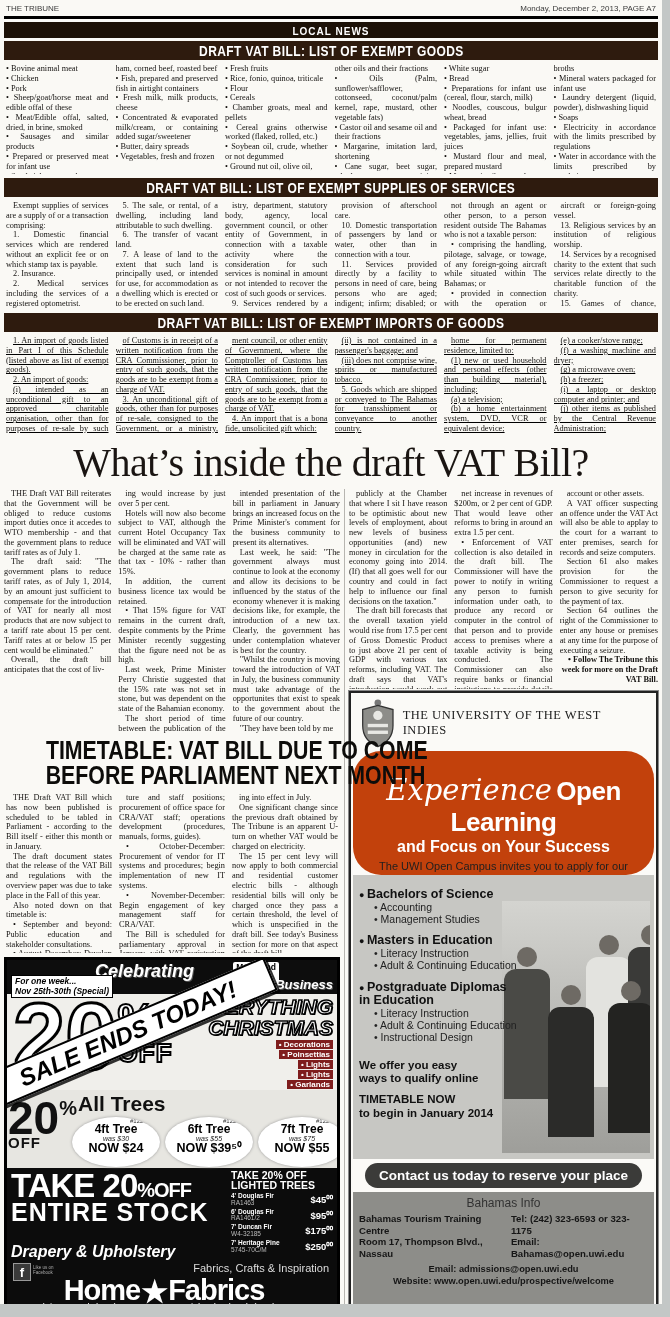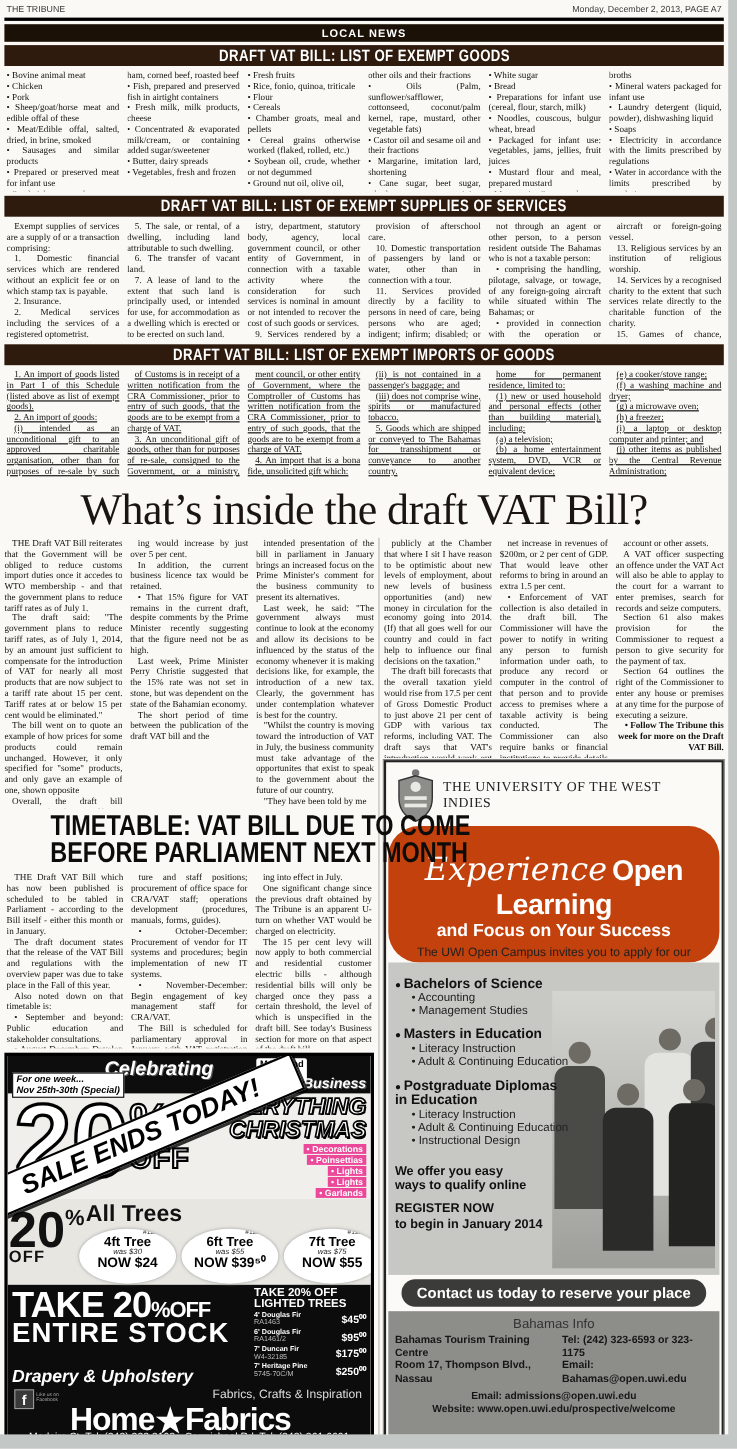--- a/index.html
+++ b/index.html
@@ -45,21 +45,21 @@
   .hf-banner{position:absolute;top:56px;left:-34px;width:310px;transform:rotate(-23deg);background:#fff;border:2px solid #000;color:#000;font-style:italic;font-weight:900;font-size:24px;text-align:center;padding:2px 8px;z-index:6;box-shadow:2px 3px 0 rgba(0,0,0,.8);white-space:nowrap;}
   .hf-mid{height:96px;background:#f0efeb;display:flex;overflow:hidden;}
   .hf-20{flex:0 0 168px;display:flex;padding-left:6px;}
   .n20{font-weight:900;font-size:94px;line-height:.92;color:#fff;-webkit-text-stroke:3px #000;text-shadow:0 0 2px #000;}
   .po{display:flex;flex-direction:column;margin-top:6px;}
   .pc{font-weight:900;font-size:42px;line-height:.9;color:#fff;-webkit-text-stroke:2px #000;}
   .of{font-weight:900;font-size:26px;color:#fff;-webkit-text-stroke:2px #000;letter-spacing:1px;}
   .hf-xmas{flex:1;padding:2px 4px 0 0;text-align:right;}
   .hf-x1,.hf-x2{font-style:italic;font-weight:900;font-size:21px;line-height:1;color:#fff;-webkit-text-stroke:1.5px #000;text-shadow:1px 1px 0 #000;}
   .hf-xmas-items{margin-top:2px;}
-  .xitem{display:block;width:fit-content;margin:1px 0 1px auto;background:#ec4899;color:#fff;font-weight:700;font-size:8px;padding:0 3px;font-family:"Liberation Sans",sans-serif;}
+  .xitem{display:block;width:fit-content;margin:1px 0 1px auto;background:#7f1d1d;color:#fff;font-weight:700;font-size:8px;padding:0 3px;font-family:"Liberation Sans",sans-serif;}
   .hf-trees{height:78px;background:#e7e6e1;display:flex;padding:2px 1px;}
   .t20{width:64px;color:#111;line-height:.8;padding-top:8px;}
   .t20 .a{font-weight:900;font-size:46px;}
   .t20 .b{font-weight:900;font-size:20px;vertical-align:top;}
   .t20 .c{display:block;font-weight:900;font-size:15px;letter-spacing:1px;}
   .t20wrap{flex:1;}
   .alltrees{font-weight:900;font-size:21px;color:#111;margin-left:6px;}
   .ovals{display:flex;gap:5px;margin-top:1px;}
   .oval{width:88px;height:50px;background:#fff;border-radius:50%;text-align:center;box-shadow:0 0 3px #999;overflow:hidden;}
   .ocode{font-size:6px;text-align:right;padding:1px 10px 0 0;color:#333;}
@@ -269,25 +269,25 @@
   </div>
 
   <h1 class="headline">What’s inside the draft VAT Bill?</h1>
 
   <div class="content-row">
     <div class="cleft">
       <div class="cols art-left ind">
         <div class="col">
             <p class="para">THE Draft VAT Bill reiterates that the Government will be obliged to reduce customs import duties once it accedes to WTO membership - and that the government plans to reduce tariff rates as of July 1.</p>
             <p class="para">The draft said: "The government plans to reduce tariff rates, as of July 1, 2014, by an amount just sufficient to compensate for the introduction of VAT for nearly all most products that are now subject to a tariff rate about 15 per cent. Tariff rates at or below 15 per cent would be eliminated."</p>
-            <p class="para">The bill went on to quote an example of how prices for some products could remain unchanged. However, it only specified for "some" products, and only gave an example of one, shown opposite</p>
             <p class="para">Overall, the draft bill anticipates that the cost of liv-</p>
           </div>
         <div class="col">
             <p class="para">ing would increase by just over 5 per cent.</p>
+            <p class="para">Hotels will now also become subject to VAT, although the current Hotel Occupancy Tax will be eliminated and VAT will be charged at the same rate as that tax - 10% - rather than 15%.</p>
             <p class="para">In addition, the current business licence tax would be retained.</p>
             <p class="para">• That 15% figure for VAT remains in the current draft, despite comments by the Prime Minister recently suggesting that the figure need not be as high.</p>
             <p class="para">Last week, Prime Minister Perry Christie suggested that the 15% rate was not set in stone, but was dependent on the state of the Bahamian economy.</p>
             <p class="para">The short period of time between the publication of the draft VAT bill and the</p>
           </div>
         <div class="col">
             <p class="para">intended presentation of the bill in parliament in January brings an increased focus on the Prime Minister's comment for the business community to present its alternatives.</p>
             <p class="para">Last week, he said: "The government always must continue to look at the economy and allow its decisions to be influenced by the status of the economy whenever it is making decisions like, for example, the introduction of a new tax. Clearly, the government has under contemplation whatever is best for the country.</p>
             <p class="para">"Whilst the country is moving toward the introduction of VAT in July, the business community must take advantage of the opportunites that exist to speak to the government about the future of our country.</p>
             <p class="para">"They have been told by me</p>
@@ -509,21 +509,21 @@
                   <p class="pitem">Literacy Instruction</p>
                   <p class="pitem">Adult &amp; Continuing Education</p>
                   <p class="pitem">Instructional Design</p>
                 </div>
             </div>
             <div class="offer">
               <div>We offer you easy</div>
               <div>ways to qualify online</div>
             </div>
             <div class="register">
-              <div>REGISTER NOW</div>
+              <div>TIMETABLE NOW</div>
               <div>to begin in January 2014</div>
             </div>
           </div>
         </div>
         <div class="pill contact">Contact us today to reserve your place</div>
         <div class="uwi-footer">
           <div class="bi">Bahamas Info</div>
           <div class="row2">
             <div class="addr">
               <div>Bahamas Tourism Training Centre</div>

